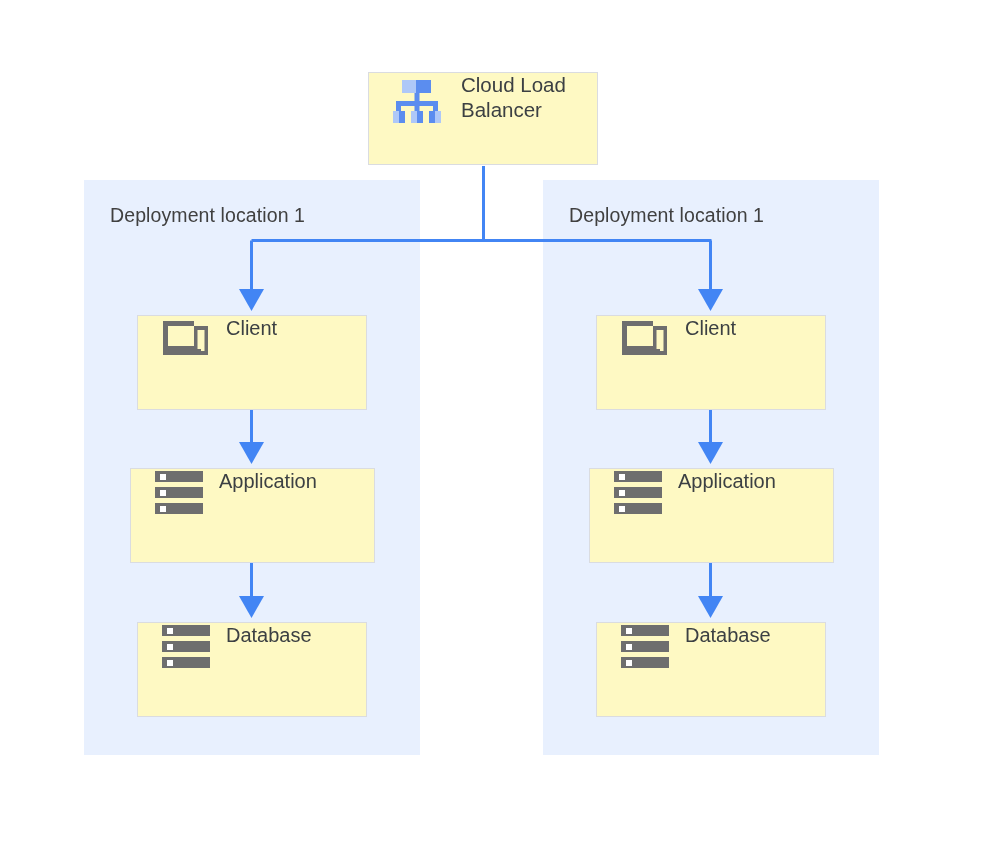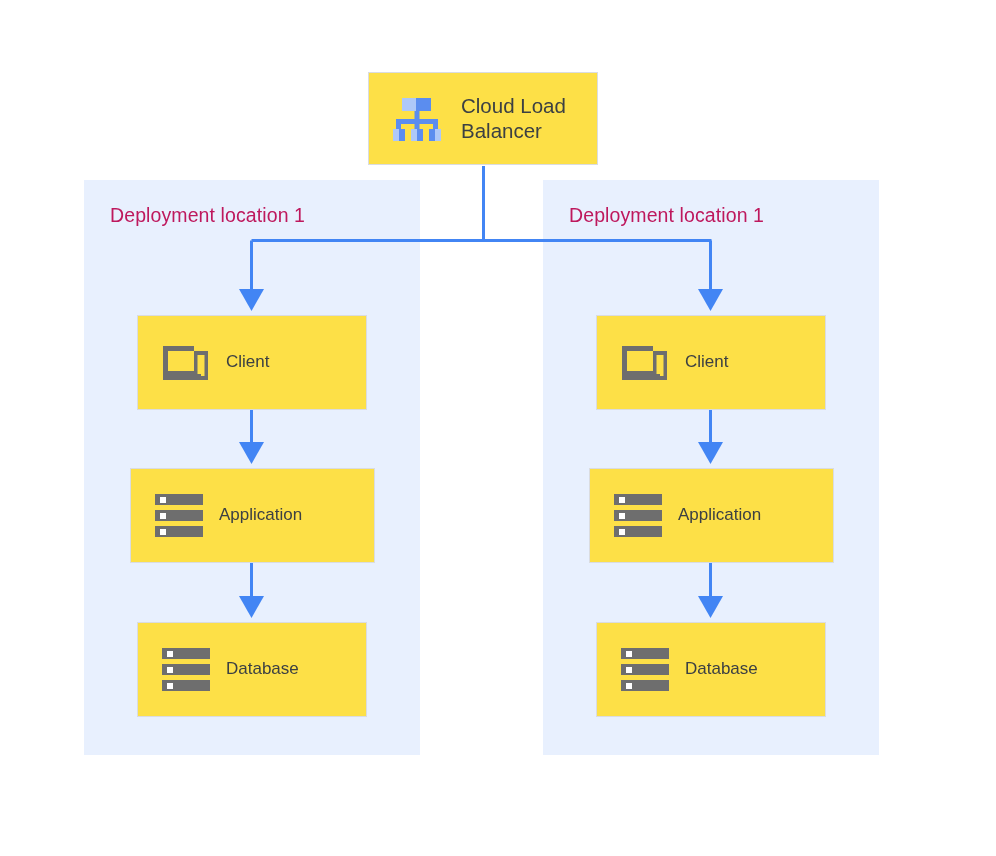--- a/index.html
+++ b/index.html
@@ -25,38 +25,37 @@
     background: #E8F0FE;
   }
   #zone-1 { left: 84px;  top: 180px; width: 336px; height: 575px; }
   #zone-2 { left: 543px; top: 180px; width: 336px; height: 575px; }
 
   .zone-label {
     position: absolute;
     top: 24px;
     left: 26px;
     font-size: 19.5px;
-    color: #be185d;
+    color: #404040;
     letter-spacing: 0.1px;
     white-space: nowrap;
   }
 
   
   .node {
     position: absolute;
-    background: #fde047;
+    background: #fef9c3;
     border: 1px solid #DADCE0;
     box-sizing: border-box;
     display: flex;
-    align-items: center;
     gap: 14px;
     padding-left: 22px;
   }
   .node-label {
-    font-size: 17px;
+    font-size: 20px;
     color: #3C4043;
     line-height: 1.2;
     white-space: pre-line;
   }
   .node .icon {
     flex: 0 0 auto;
     display: block;
   }
 
   

